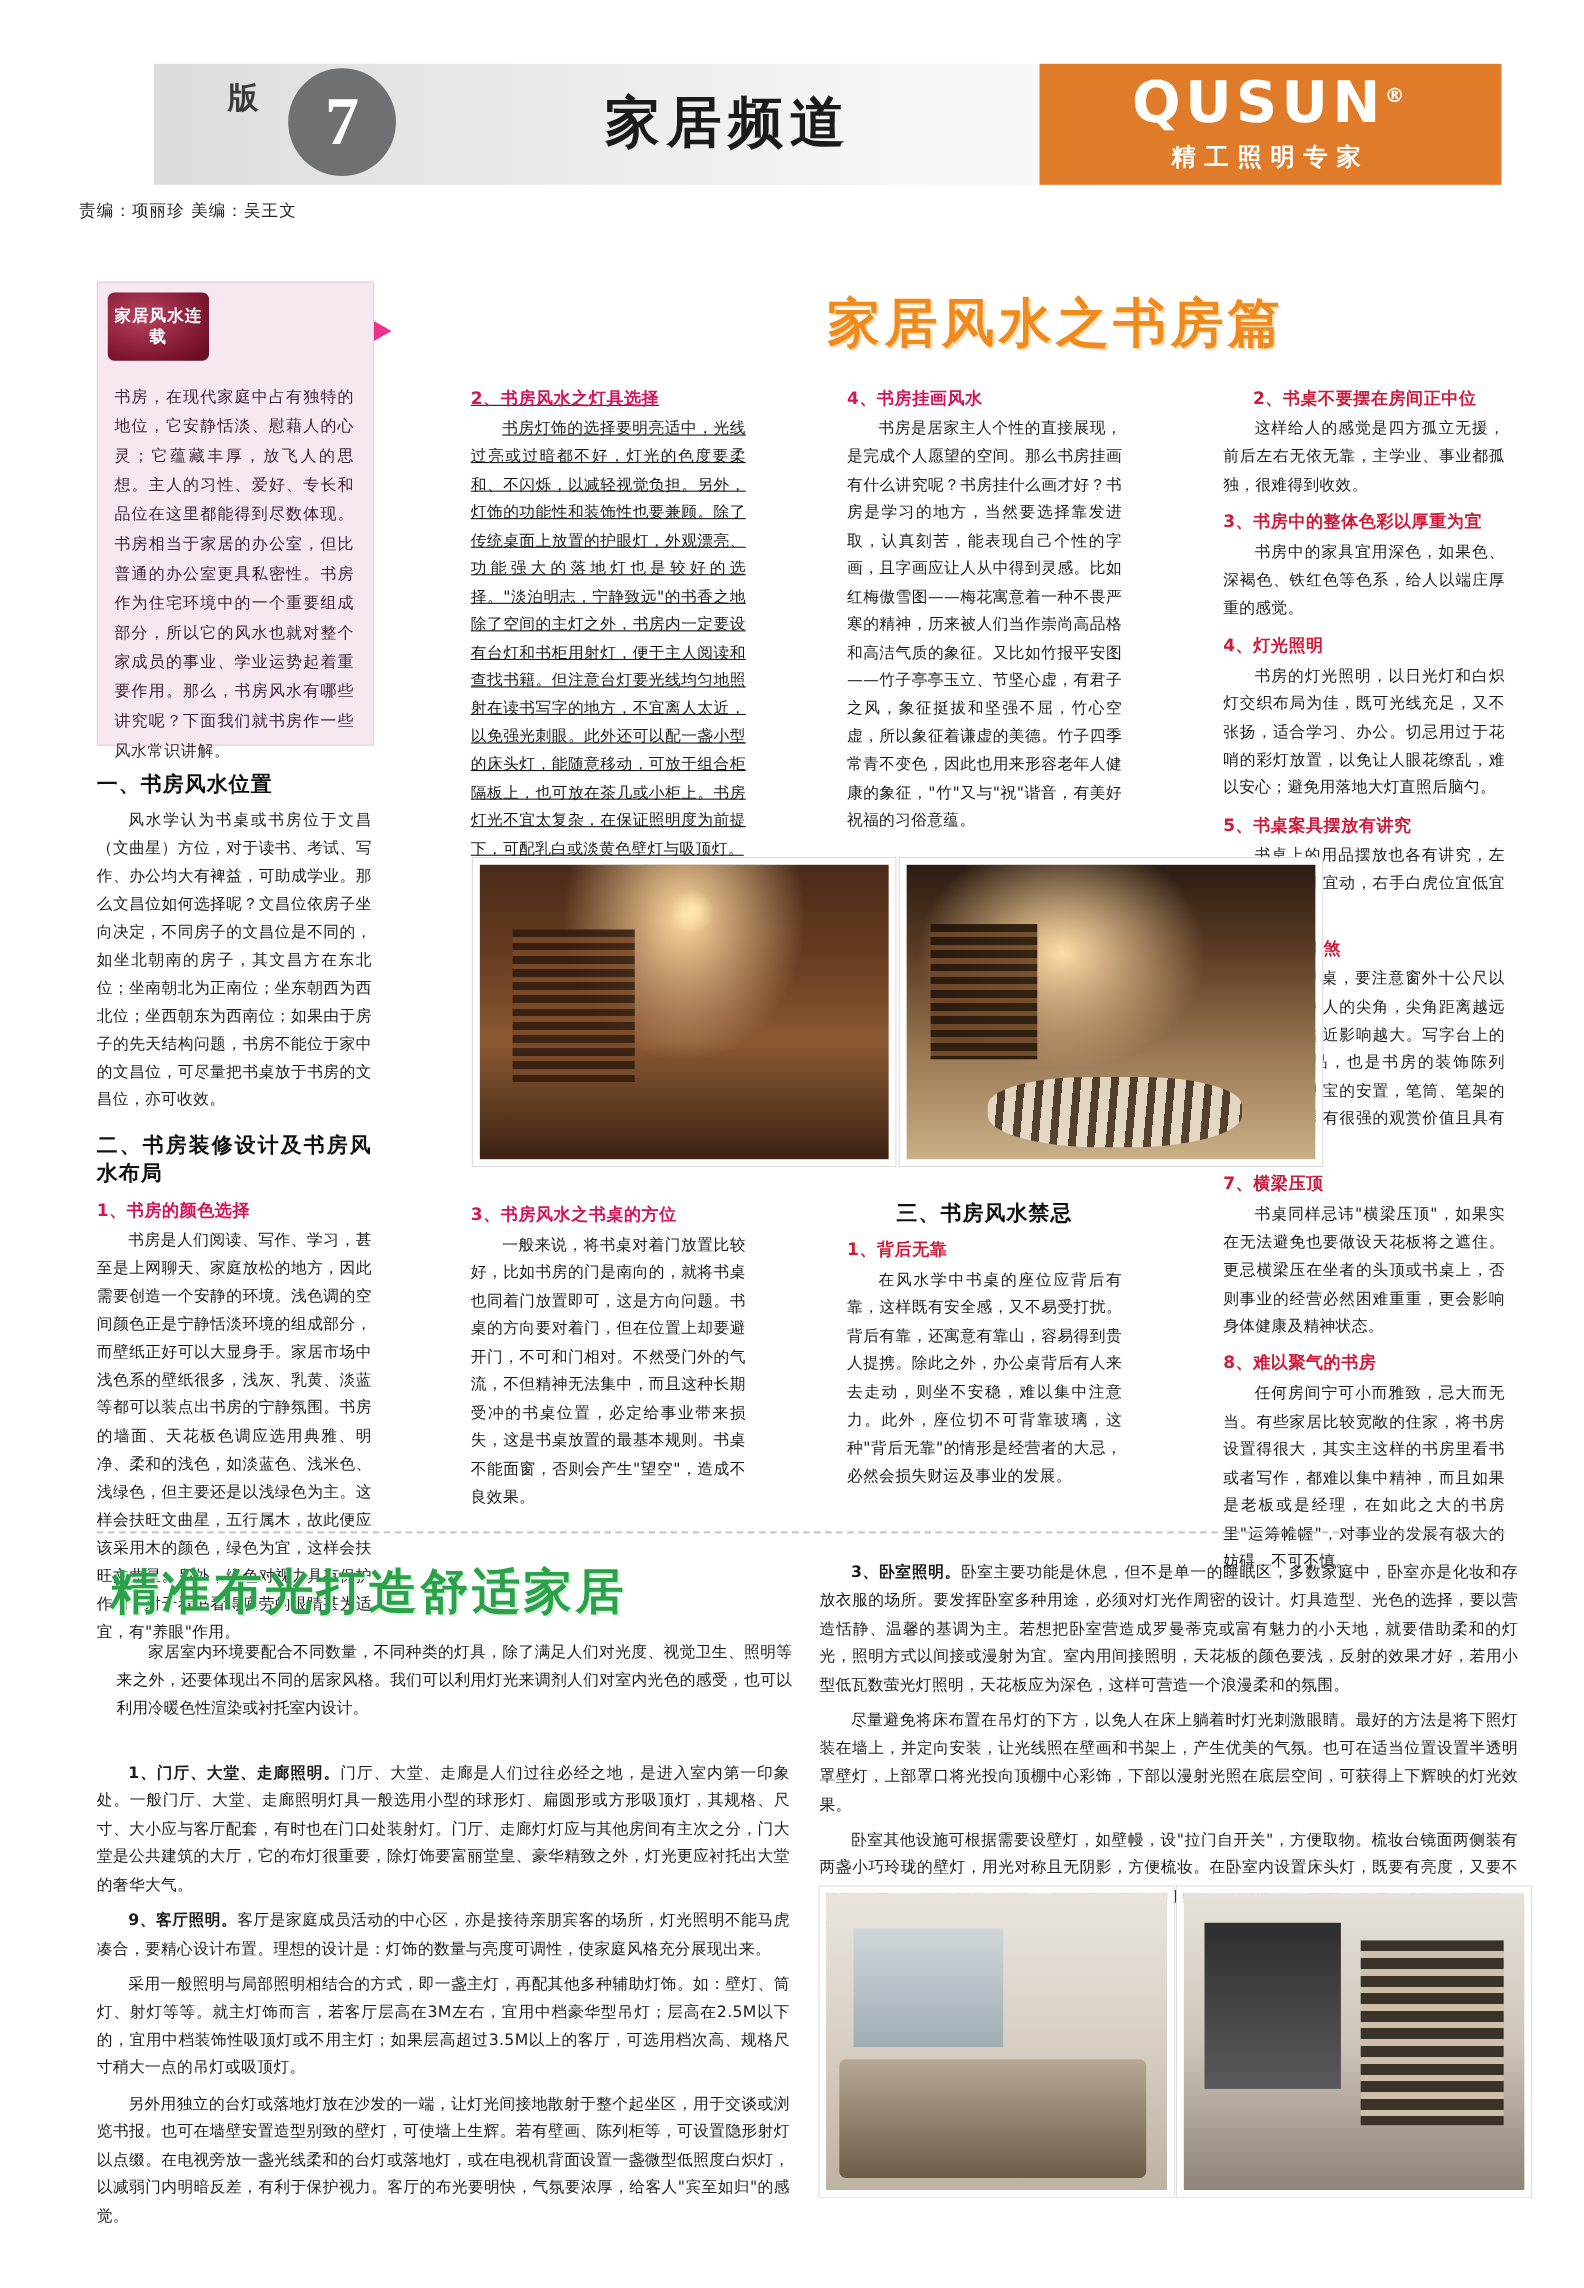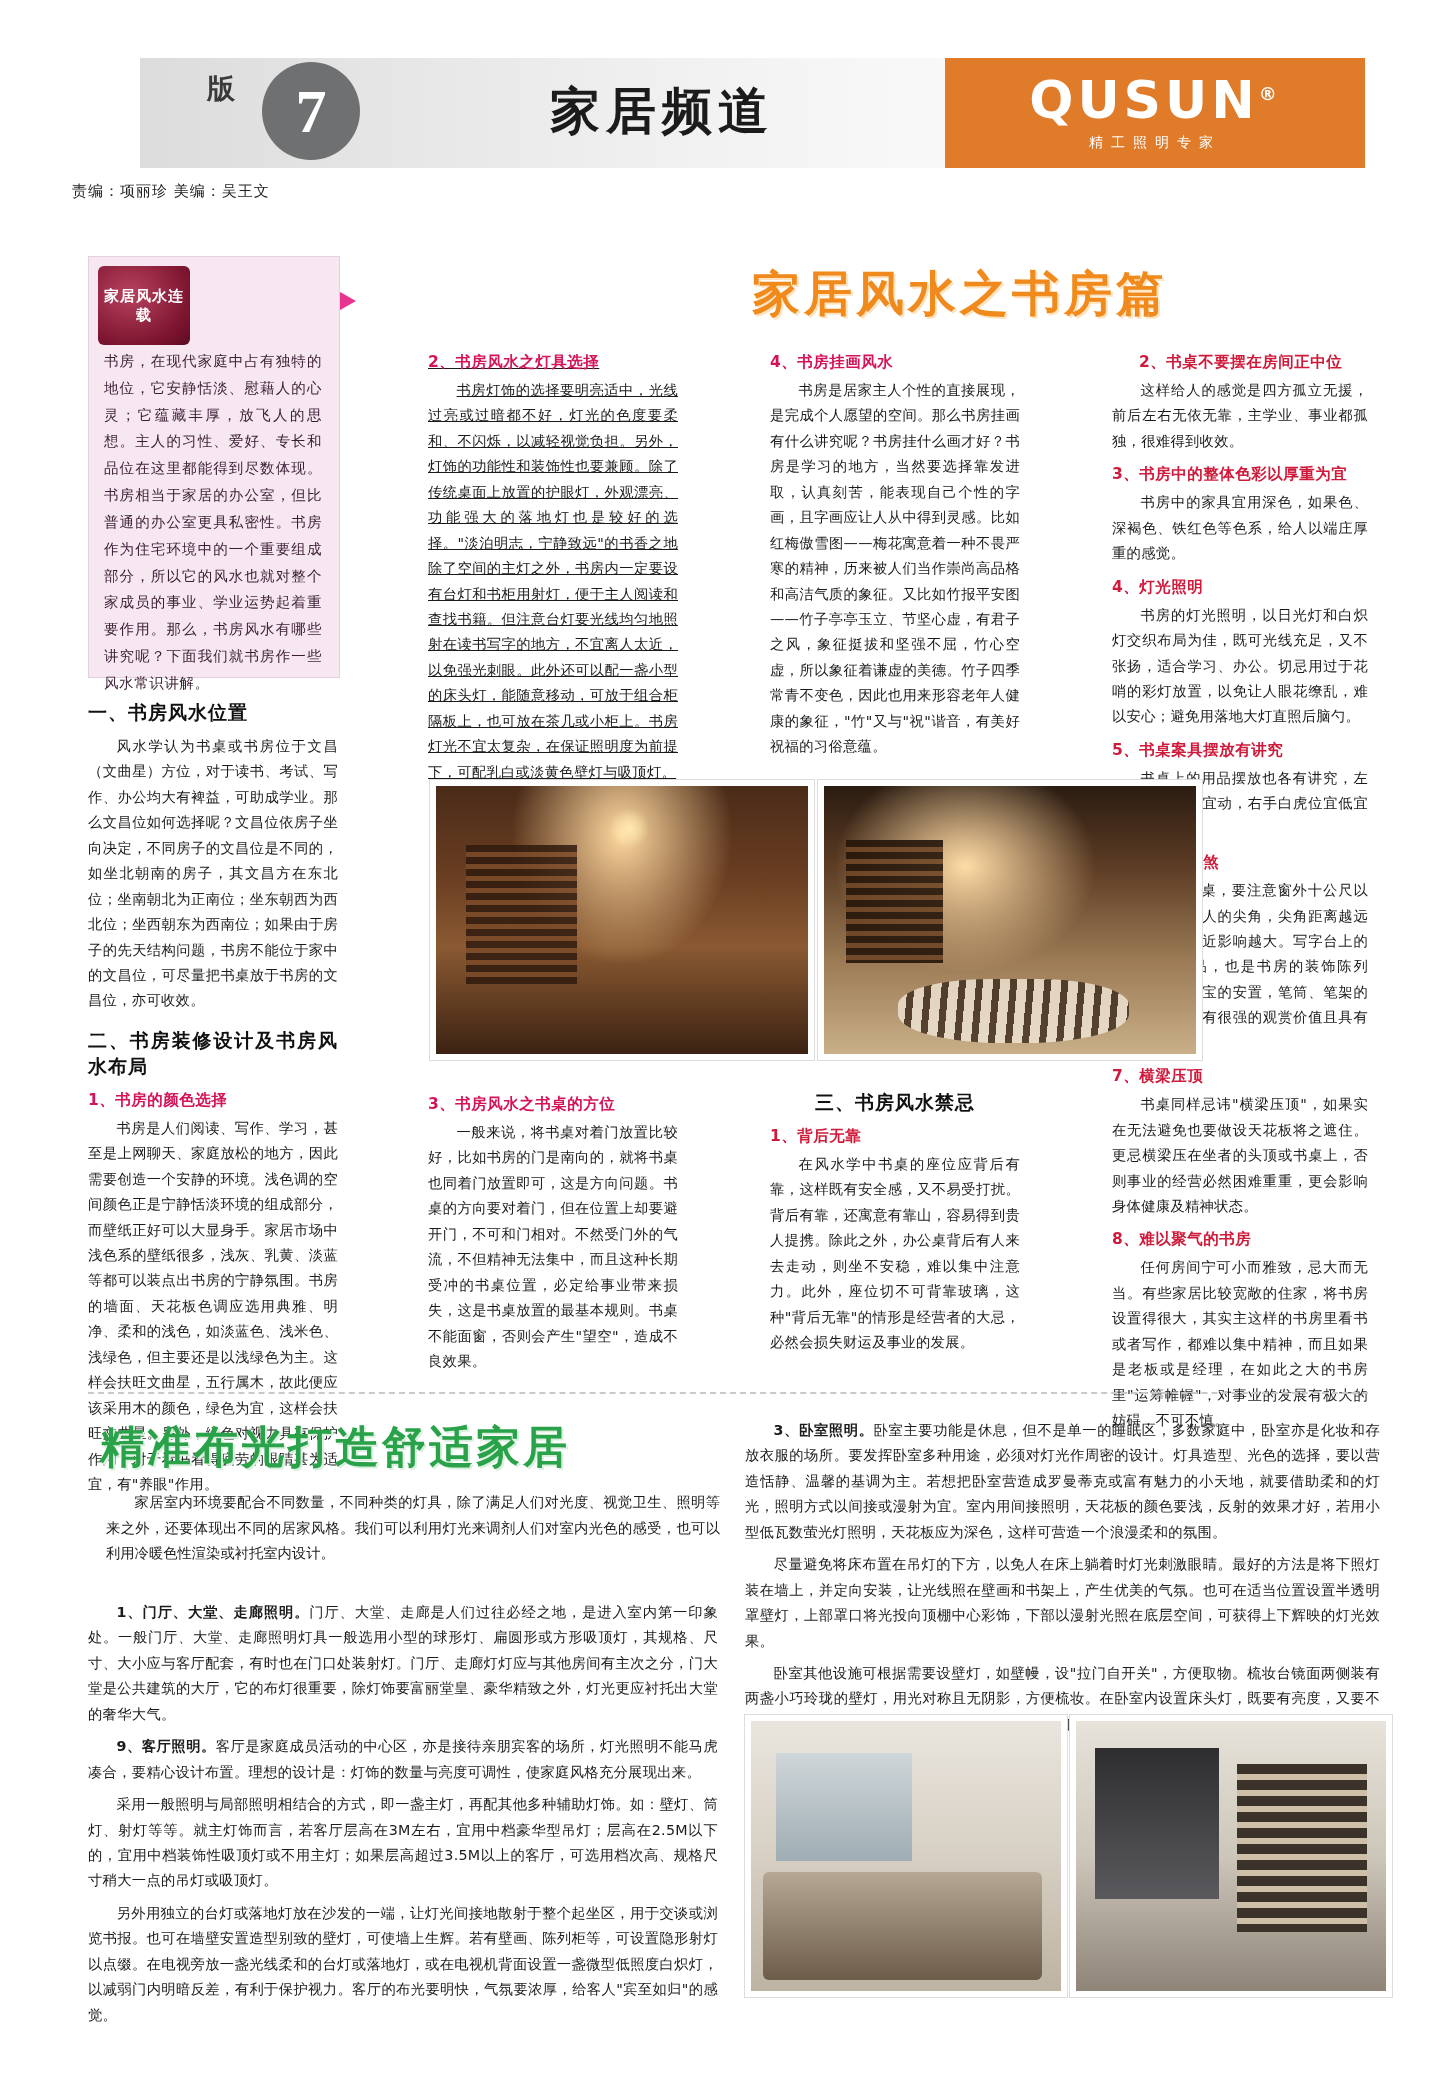--- a/index.html
+++ b/index.html
@@ -46,21 +46,21 @@
     position:absolute;left:945px;top:58px;width:420px;height:110px;
     background:#e07b2a;
     display:flex;flex-direction:column;align-items:center;justify-content:center;
   }
   .logo-main{
     color:#ffffff;font-size:52px;font-weight:bold;letter-spacing:4px;
     font-family:"DejaVu Sans",sans-serif;line-height:1;position:relative;
   }
   .logo-reg{font-size:18px;vertical-align:super;}
   .logo-sub{
-    color:#ffffff;font-size:14px;letter-spacing:8px;margin-top:8px;font-weight:normal;
+    color:#ffffff;font-size:22px;letter-spacing:8px;margin-top:8px;font-weight:bold;
   }
 
   
   .feature-title{
     position:absolute;left:560px;top:262px;width:800px;
     font-size:48px;font-weight:bold;color:#f08a1c;
     letter-spacing:4px;text-align:center;
     text-shadow:2px 2px 0 #fde3c0;
   }
   .arrow{
@@ -68,21 +68,21 @@
     border-top:26px solid transparent;border-bottom:26px solid transparent;
     border-left:46px solid #e8348f;
   }
 
   
   .side-box{
     position:absolute;left:88px;top:256px;width:250px;height:420px;
     background:#f6e7f1;border:1px solid #e6cfe0;
   }
   .side-badge{
-    position:absolute;left:98px;top:266px;width:92px;height:79px;
+    position:absolute;left:98px;top:266px;width:92px;height:62px;
     background:radial-gradient(ellipse at 35% 35%,#b8425f 0%,#7d1530 70%,#5d0a22 100%);
     border-radius:6px;
     display:flex;align-items:center;justify-content:center;text-align:center;
   }
   .side-badge span{
     color:#ffffff;font-size:15px;font-weight:bold;line-height:1.25;letter-spacing:1px;
   }
   .side-text{
     position:absolute;left:104px;top:348px;width:218px;
     font-size:14.5px;line-height:1.85;color:#3a1e33;text-align:justify;

